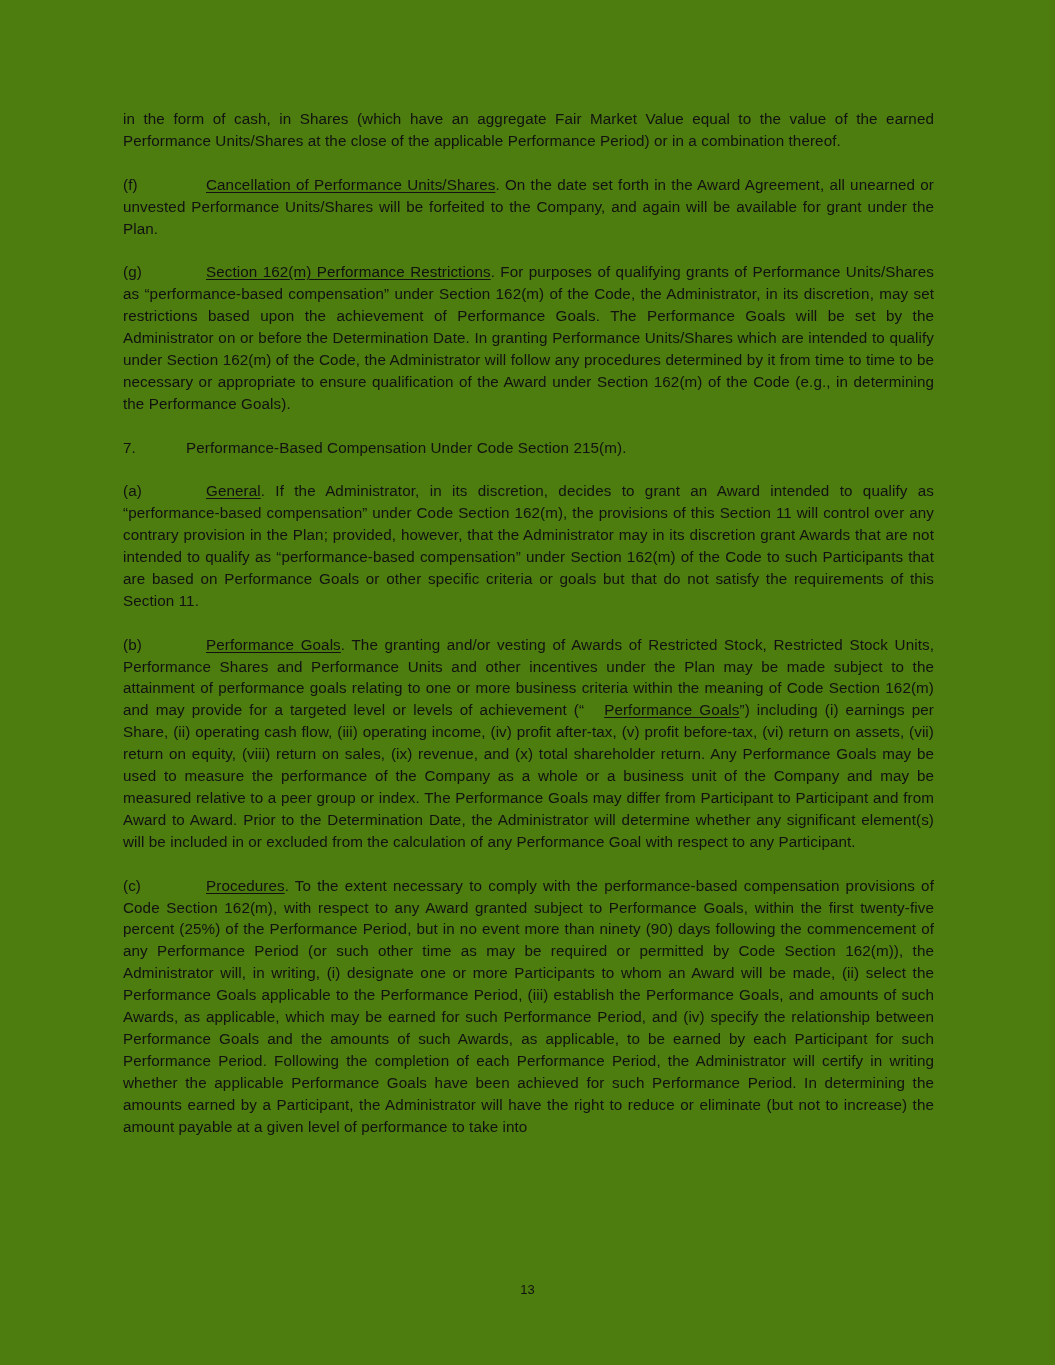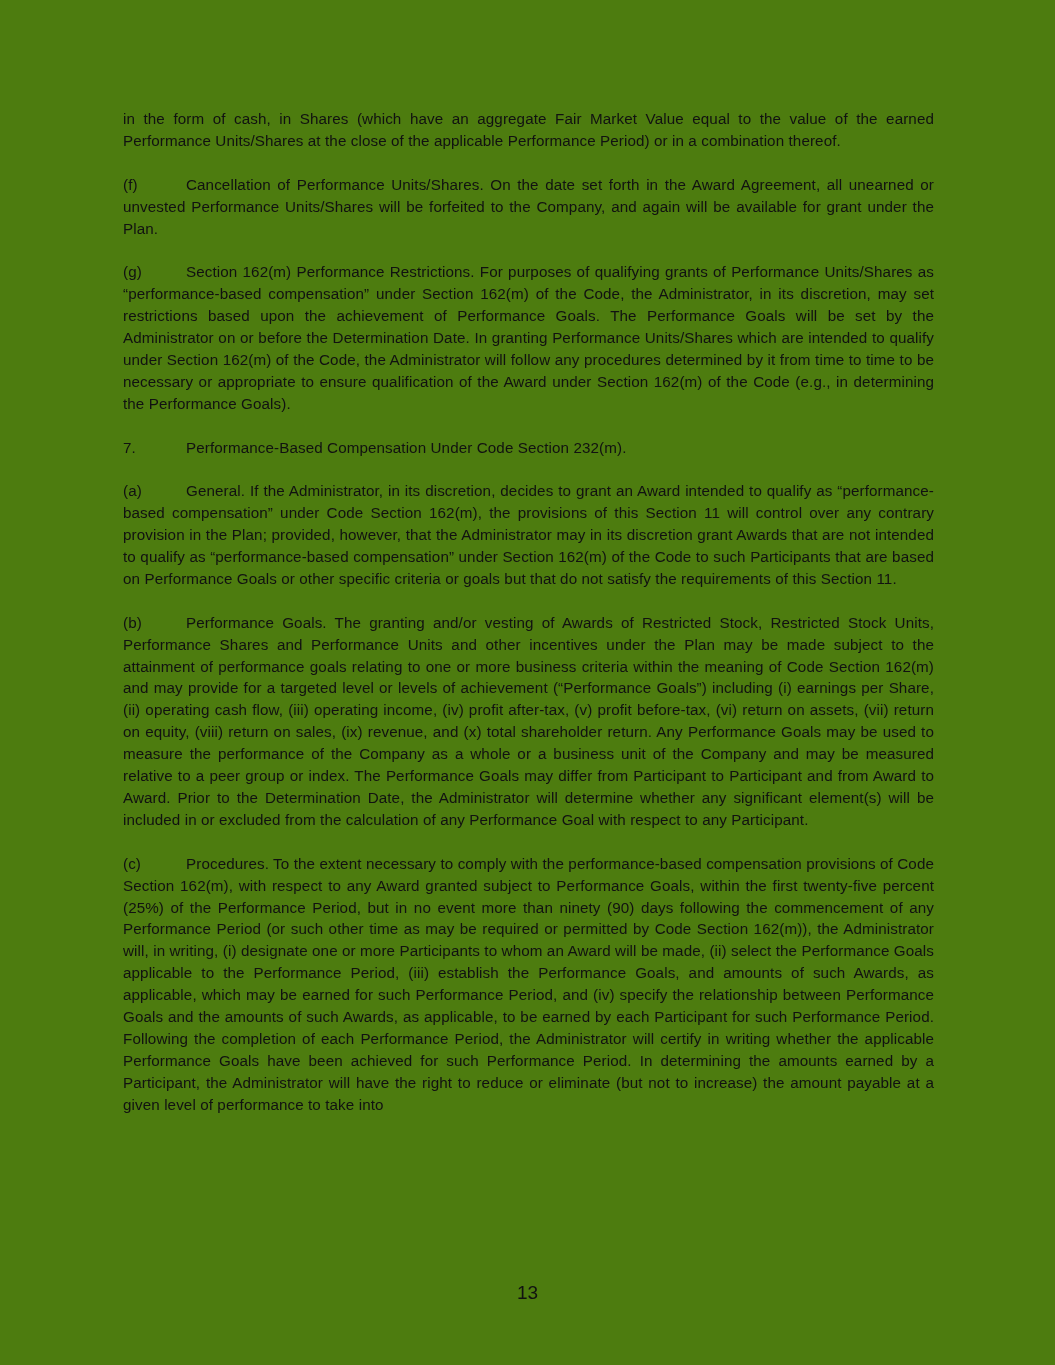--- a/index.html
+++ b/index.html
@@ -40,39 +40,41 @@
     hyphens: none;
   }
   p.para + p.para {
     margin-top: 21.9px;
   }
   .indent {
     display: inline-block;
     width: 63px;
   }
   .u {
+    text-decoration: underline;
     text-underline-offset: 2px;
+    margin-left: 20px;
   }
   .heading-num {
     display: inline-block;
     width: 63px;
   }
   p.heading {
     margin: 0;
     font-size: 15.2px;
     line-height: 21.9px;
     text-align: left;
   }
   .page-number {
     position: absolute;
     left: 0;
     top: 1282px;
     width: 1055px;
     text-align: center;
-    font-size: 19px;
+    font-size: 13px;
     font-family: "Liberation Sans", sans-serif;
     color: #111111;
   }
 </style>
 </head>
 <body>
 
 <div class="page">
 
   <div class="content">
@@ -83,21 +85,21 @@
 
     <p class="para">
       <span class="indent">(f)</span><span class="u">Cancellation of Performance Units/Shares</span><span>.  On the date set forth in the Award Agreement, all unearned or unvested Performance Units/Shares will be forfeited to the Company, and again will be available for grant under the Plan.</span>
     </p>
 
     <p class="para">
       <span class="indent">(g)</span><span class="u">Section 162(m) Performance Restrictions</span><span>.  For purposes of qualifying grants of Performance Units/Shares as “performance-based compensation” under Section 162(m) of the Code, the Administrator, in its discretion, may set restrictions based upon the achievement of Performance Goals.  The Performance Goals will be set by the Administrator on or before the Determination Date.  In granting Performance Units/Shares which are intended to qualify under Section 162(m) of the Code, the Administrator will follow any procedures determined by it from time to time to be necessary or appropriate to ensure qualification of the Award under Section 162(m) of the Code (e.g., in determining the Performance Goals).</span>
     </p>
 
     <p class="para heading">
-      <span class="heading-num">7.</span><span>Performance-Based Compensation Under Code Section 232(m).</span>
+      <span class="heading-num">7.</span><span>Performance-Based Compensation Under Code Section 215(m).</span>
     </p>
 
     <p class="para">
       <span class="indent">(a)</span><span class="u">General</span><span>.  If the Administrator, in its discretion, decides to grant an Award intended to qualify as “performance-based compensation” under Code Section 162(m), the provisions of this Section 11 will control over any contrary provision in the Plan; provided, however, that the Administrator may in its discretion grant Awards that are not intended to qualify as “performance-based compensation” under Section 162(m) of the Code to such Participants that are based on Performance Goals or other specific criteria or goals but that do not satisfy the requirements of this Section 11.</span>
     </p>
 
     <p class="para">
       <span class="indent">(b)</span><span class="u">Performance Goals</span><span>.  The granting and/or vesting of Awards of Restricted Stock, Restricted Stock Units, Performance Shares and Performance Units and other incentives under the Plan may be made subject to the attainment of performance goals relating to one or more business criteria within the meaning of Code Section 162(m) and may provide for a targeted level or levels of achievement (“</span><span class="u">Performance Goals</span><span>”) including (i) earnings per Share, (ii) operating cash flow, (iii) operating income, (iv) profit after-tax, (v) profit before-tax, (vi) return on assets, (vii) return on equity, (viii) return on sales, (ix) revenue, and (x) total shareholder return.  Any Performance Goals may be used to measure the performance of the Company as a whole or a business unit of the Company and may be measured relative to a peer group or index.  The Performance Goals may differ from Participant to Participant and from Award to Award.  Prior to the Determination Date, the Administrator will determine whether any significant element(s) will be included in or excluded from the calculation of any Performance Goal with respect to any Participant.</span>
     </p>
 

